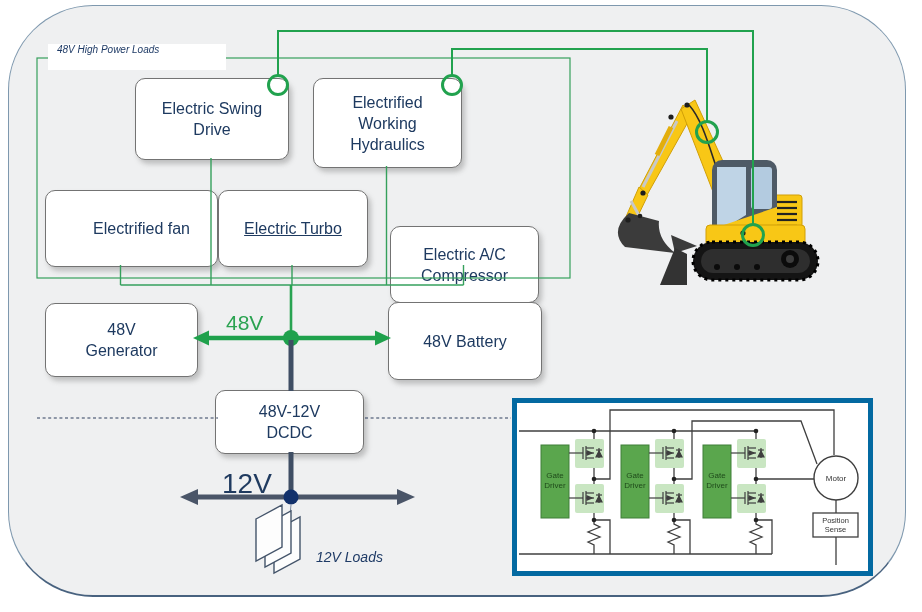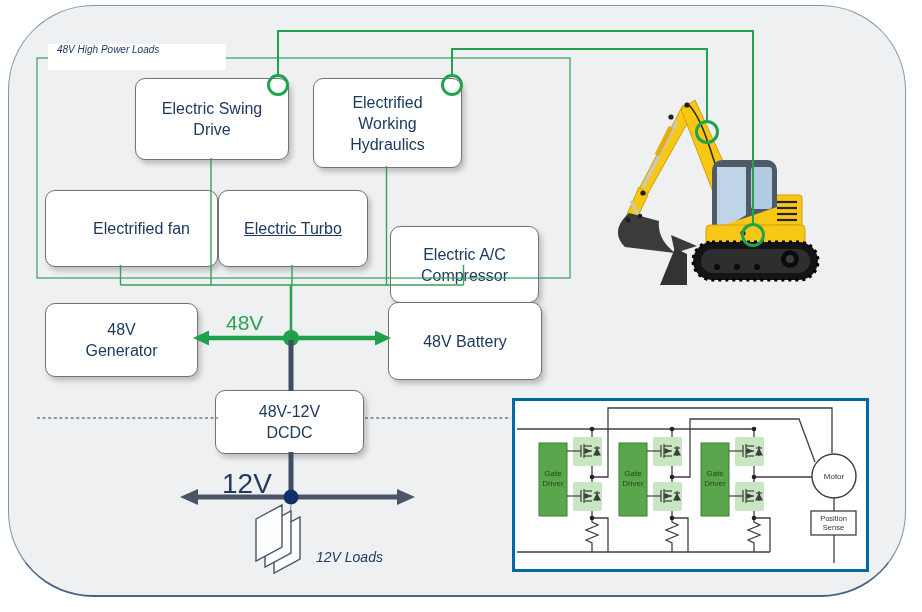--- a/index.html
+++ b/index.html
@@ -5,21 +5,21 @@
   html,body{margin:0;padding:0;background:#ffffff;}
   .canvas{position:relative;width:922px;height:612px;background:#ffffff;overflow:hidden;
           font-family:"Liberation Sans",sans-serif;}
   .frame{position:absolute;left:8px;top:5px;width:896px;height:589px;background:#EFF0F1;
          border:1.2px solid #7E98AE;border-bottom:2.6px solid #48627F;border-radius:85px;z-index:0;}
   .box{position:absolute;background:#ffffff;border:1px solid #737373;border-radius:10px;
        box-shadow:3px 4px 5px rgba(110,110,110,.38);display:flex;flex-direction:column;
        justify-content:center;align-items:center;text-align:center;color:#1E3A60;
        font-size:16px;line-height:21px;z-index:1;}
   .panel{position:absolute;left:512px;top:398px;width:351px;height:168px;background:#ffffff;
-         border:3px solid #0369a1;z-index:1;}
+         border:5px solid #0369a1;z-index:1;}
   .exc{position:absolute;left:613px;top:83px;z-index:1;}
   .overlay{position:absolute;left:0;top:0;z-index:2;pointer-events:none;}
   .chip{position:absolute;left:48px;top:44px;width:178px;height:26px;background:#ffffff;
         z-index:3;display:flex;align-items:flex-start;padding-left:9px;box-sizing:border-box;
         font-size:10px;font-style:italic;color:#1F3B66;}
   .vlabel{position:absolute;z-index:3;font-weight:400;}
   .l48{left:226px;top:311px;font-size:21px;color:#2BA351;}
   .l12{left:222px;top:468px;font-size:28px;color:#1F3A5F;}
   .loads{left:316px;top:549px;font-size:14px;font-style:italic;color:#1F3B66;}
   svg text{font-family:"Liberation Sans",sans-serif;}

